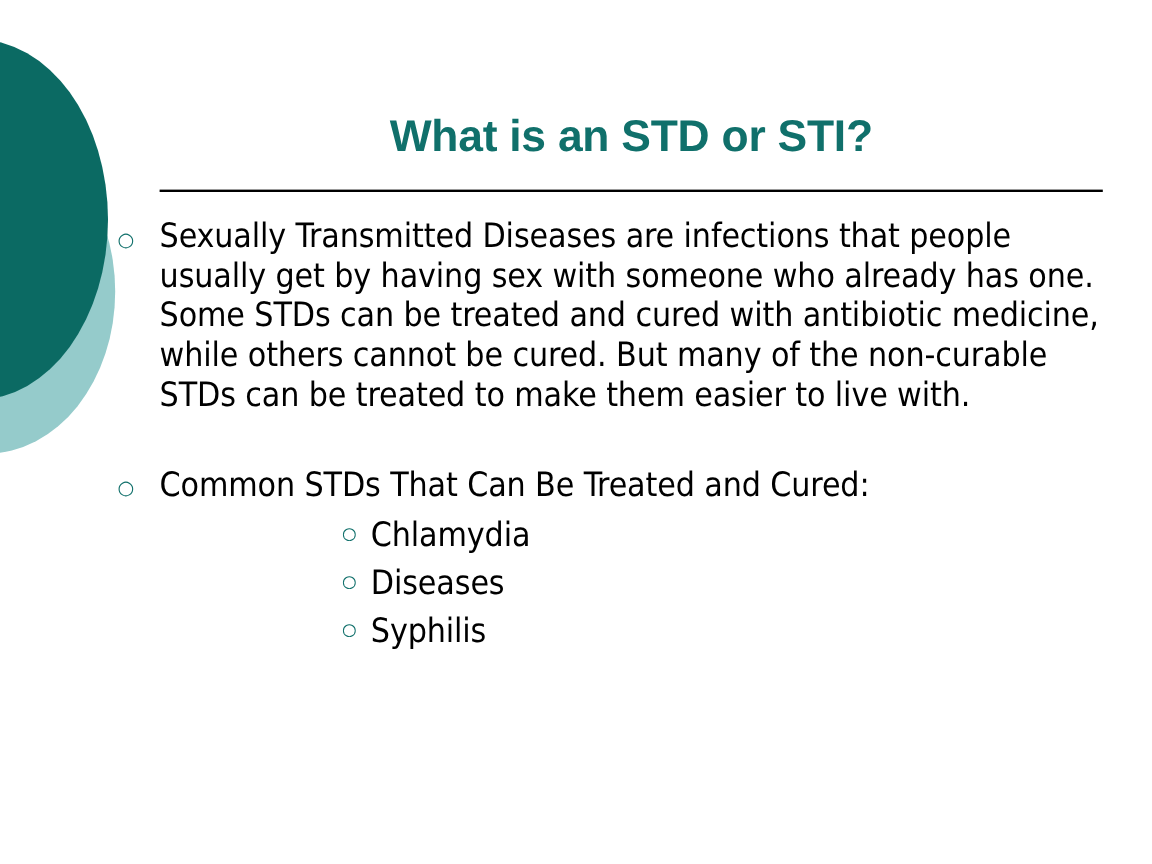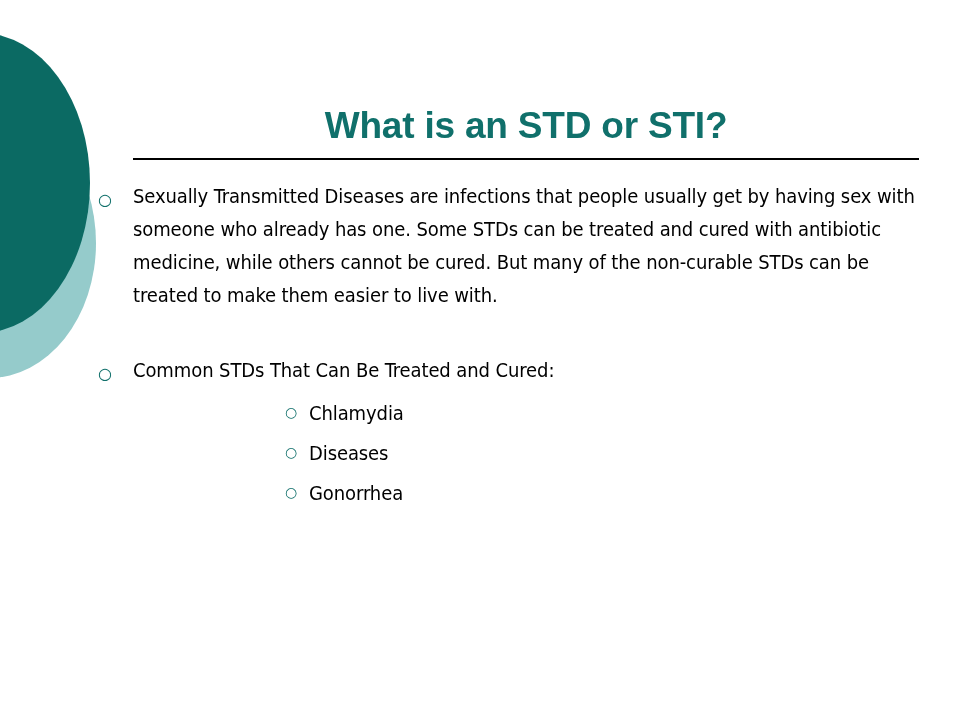--- a/index.html
+++ b/index.html
@@ -49,21 +49,21 @@
 
   
   .title-block {
     position: absolute;
     left: 133px;
     top: 92px;
     width: 786px;
   }
 
   .slide-title {
-    margin: 12px;
+    margin: 0;
     font-family: "Liberation Sans", sans-serif;
     font-weight: bold;
     font-size: 37px;
     line-height: 44px;
     color: #10706b;
     text-align: center;
     letter-spacing: -0.2px;
     white-space: nowrap;
   }
 
@@ -110,38 +110,38 @@
   }
 
   
   .lvl1 .bullet-glyph {
     width: 35px;
     font-size: 16px;
     padding-top: 12px;
   }
 
   .lvl1 .bullet-text {
-    font-size: 20px;
+    font-size: 28px;
     line-height: 33px;
     letter-spacing: -0.1px;
   }
 
   
   .lvl2 {
     margin-left: 187px;
   }
 
   .lvl2 .bullet-glyph {
     width: 24px;
     font-size: 14px;
     padding-top: 12px;
   }
 
   .lvl2 .bullet-text {
-    font-size: 20px;
+    font-size: 28px;
     line-height: 40px;
     letter-spacing: -0.1px;
   }
 
   .gap-para {
     height: 42px;
   }
 
   .gap-small {
     height: 6px;
@@ -184,18 +184,18 @@
       <span class="bullet-text">Chlamydia</span>
     </div>
 
     <div class="bullet-row lvl2">
       <span class="bullet-glyph">○</span>
       <span class="bullet-text">Diseases</span>
     </div>
 
     <div class="bullet-row lvl2">
       <span class="bullet-glyph">○</span>
-      <span class="bullet-text">Gonorrhea</span>
+      <span class="bullet-text">Syphilis</span>
     </div>
 
   </div>
 
 </div>
 
 </body></html>

